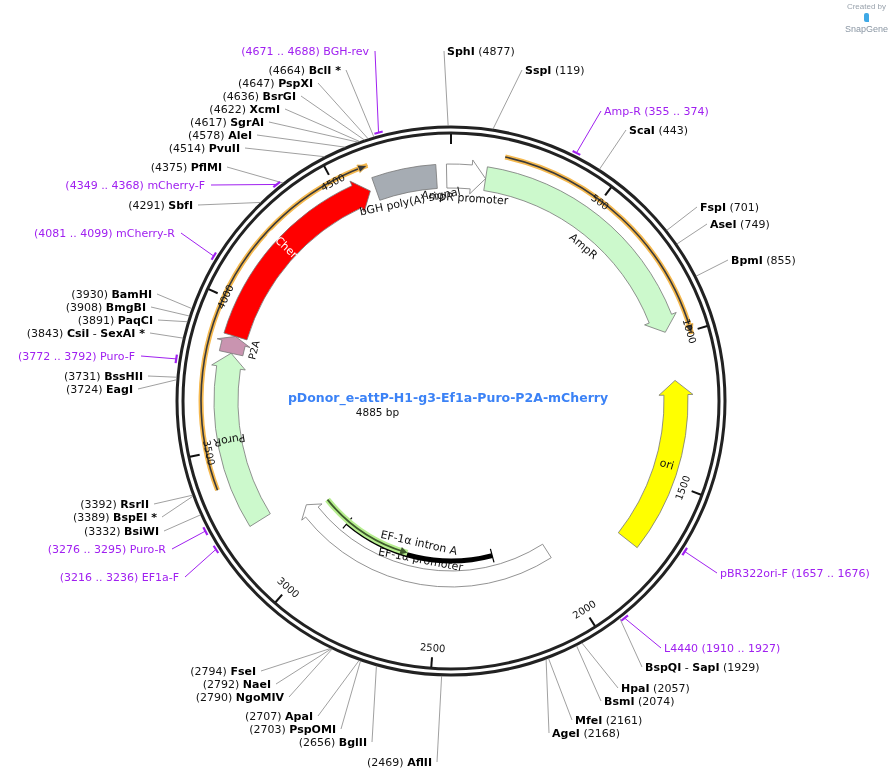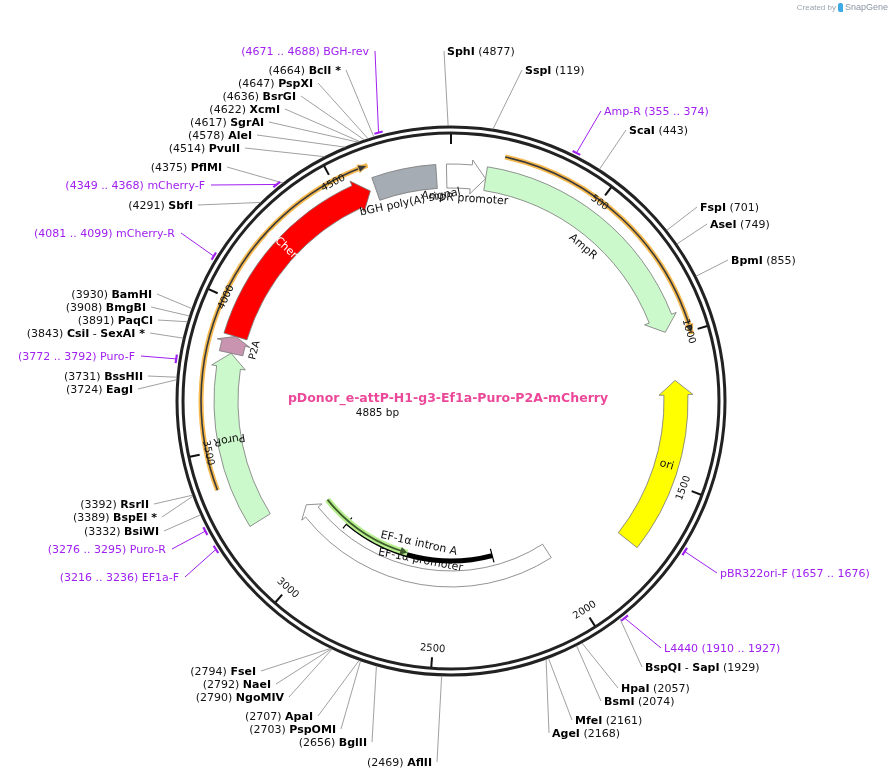--- a/index.html
+++ b/index.html
@@ -1,21 +1,21 @@
 <!DOCTYPE html>
 <html><head>
 <meta charset="utf-8">
 <style>
   html,body{margin:0;padding:0;background:#ffffff;}
   body{width:896px;height:779px;position:relative;overflow:hidden;font-family:"DejaVu Sans","Liberation Sans",sans-serif;}
   #map{position:absolute;left:0;top:0;width:896px;height:779px;}
-  .credit{position:absolute;right:8px;top:2px;font-size:8px;color:#9aa3ad;display:flex;align-items:center;gap:2px;font-family:"Liberation Sans",sans-serif;}
+  .credit{position:absolute;right:8px;top:2px;font-size:8px;color:#9aa3ad;display:flex;align-items:center;gap:2px;font-family:"Liberation Sans",sans-serif;flex-direction:column;}
   .credit .brand{font-size:9px;color:#8a96a3;}
   .credit .logo{display:inline-block;width:5px;height:9px;background:#3fa9e6;border-radius:2px 2px 0 2px;}
-  .title{position:absolute;left:0;width:896px;top:390px;text-align:center;font-weight:bold;font-size:12.5px;color:#ec4899;}
+  .title{position:absolute;left:0;width:896px;top:390px;text-align:center;font-weight:bold;font-size:12.5px;color:#3b82f6;}
   .bp{position:absolute;left:0;width:755px;top:406px;text-align:center;font-size:10.5px;color:#111;}
   svg text{font-family:"DejaVu Sans","Liberation Sans",sans-serif;}
 </style>
 </head>
 <body>
 
 <div class="credit">
   <span>Created by</span>
   <span class="logo"></span>
   <span class="brand">SnapGene</span>

